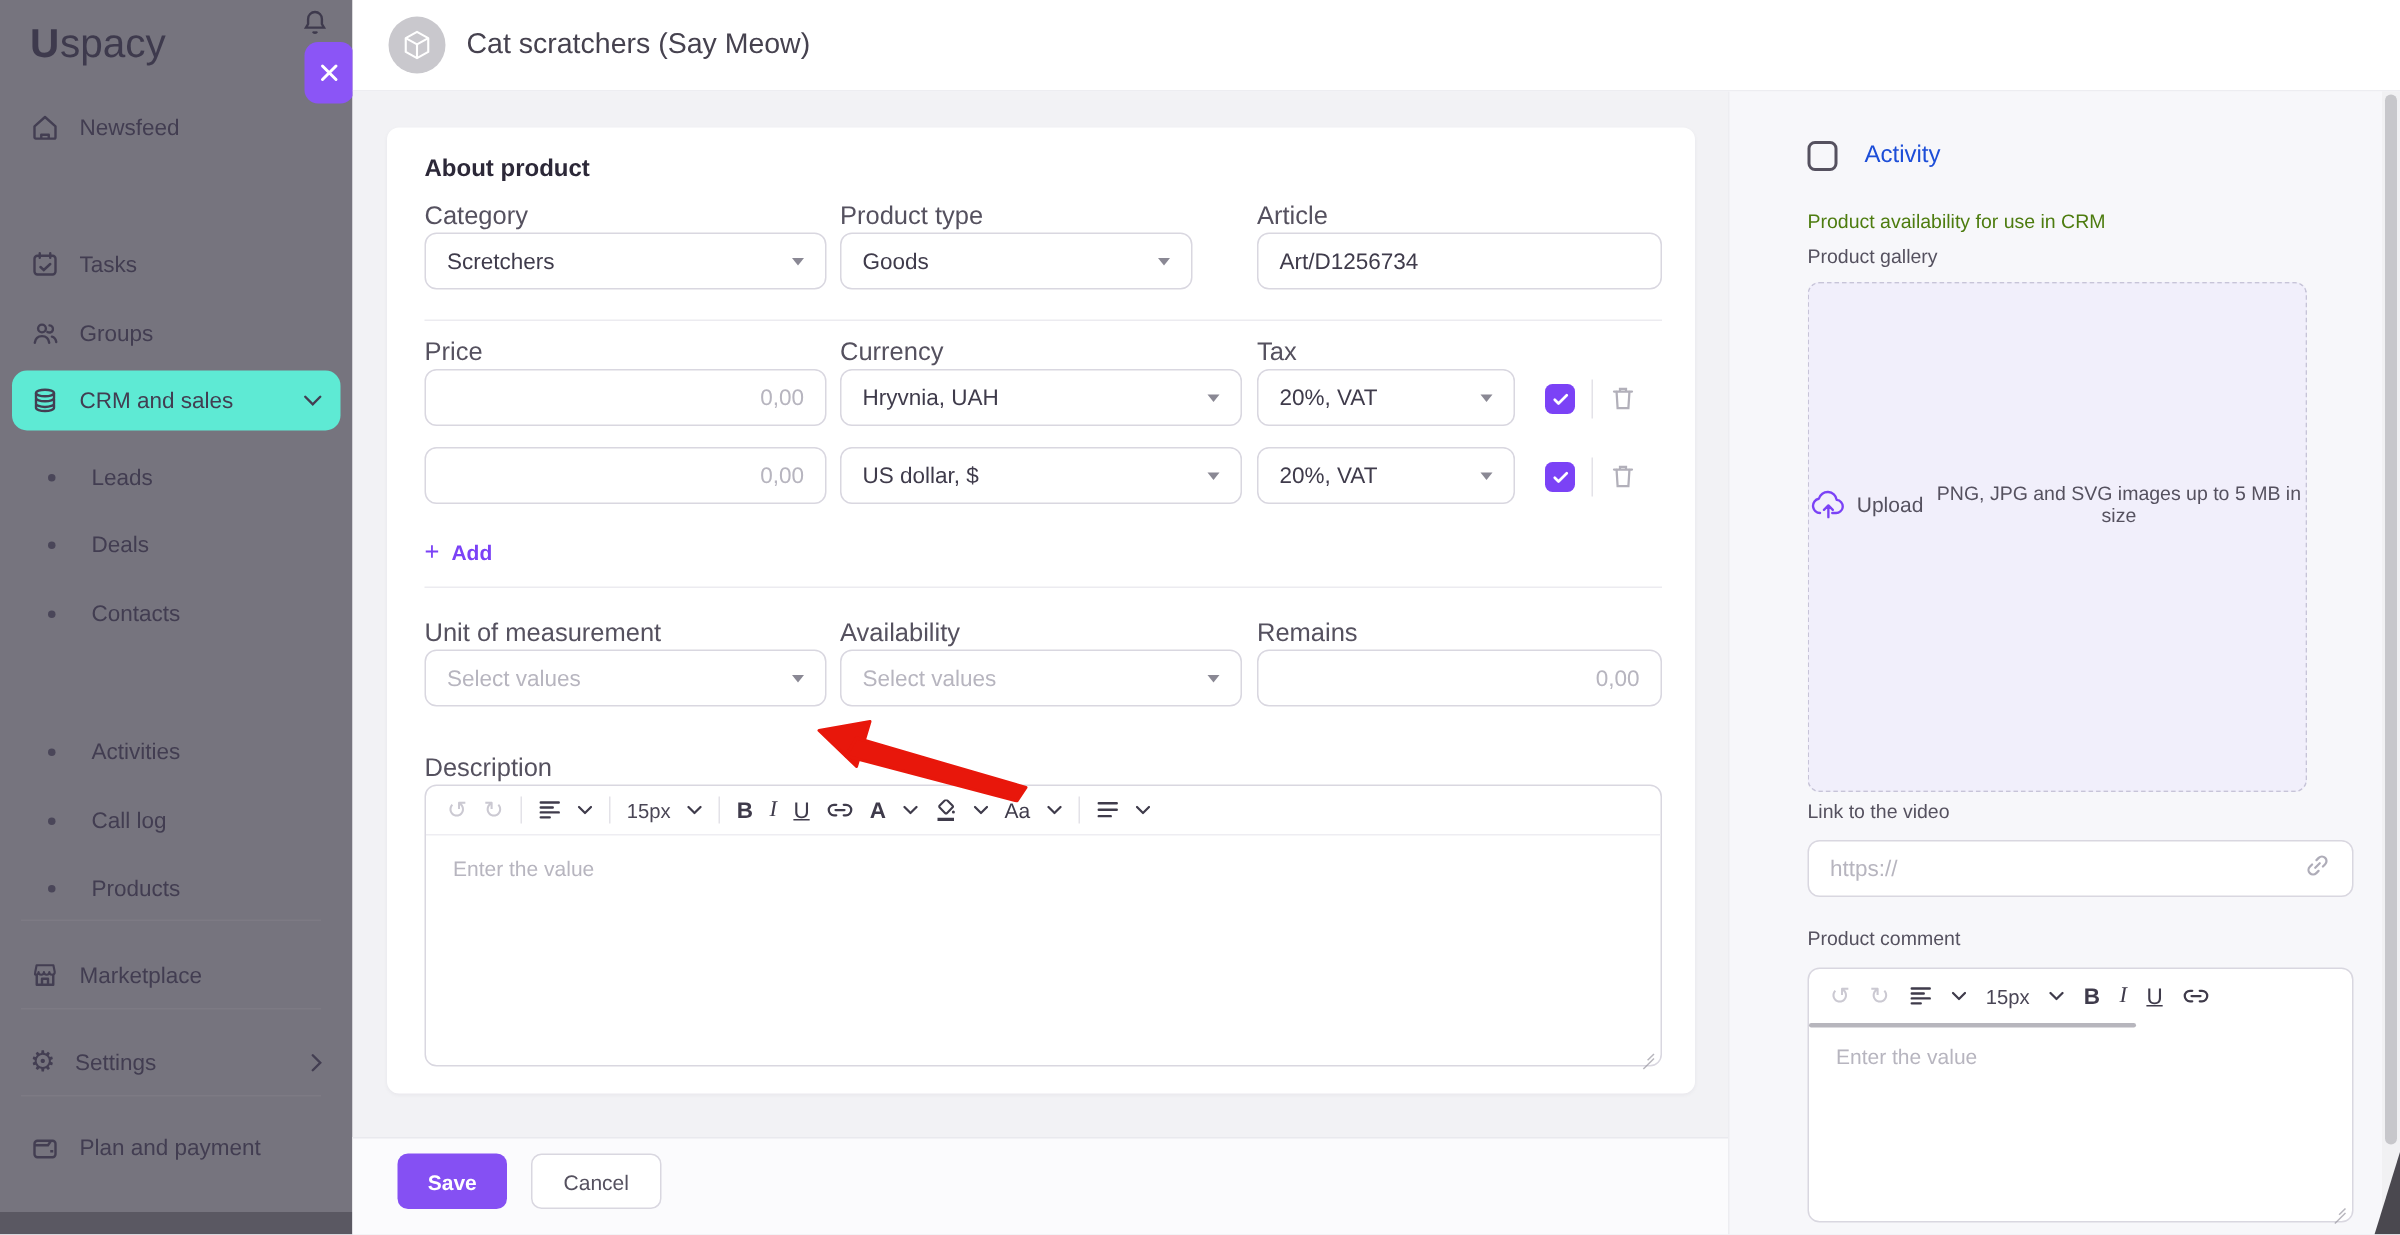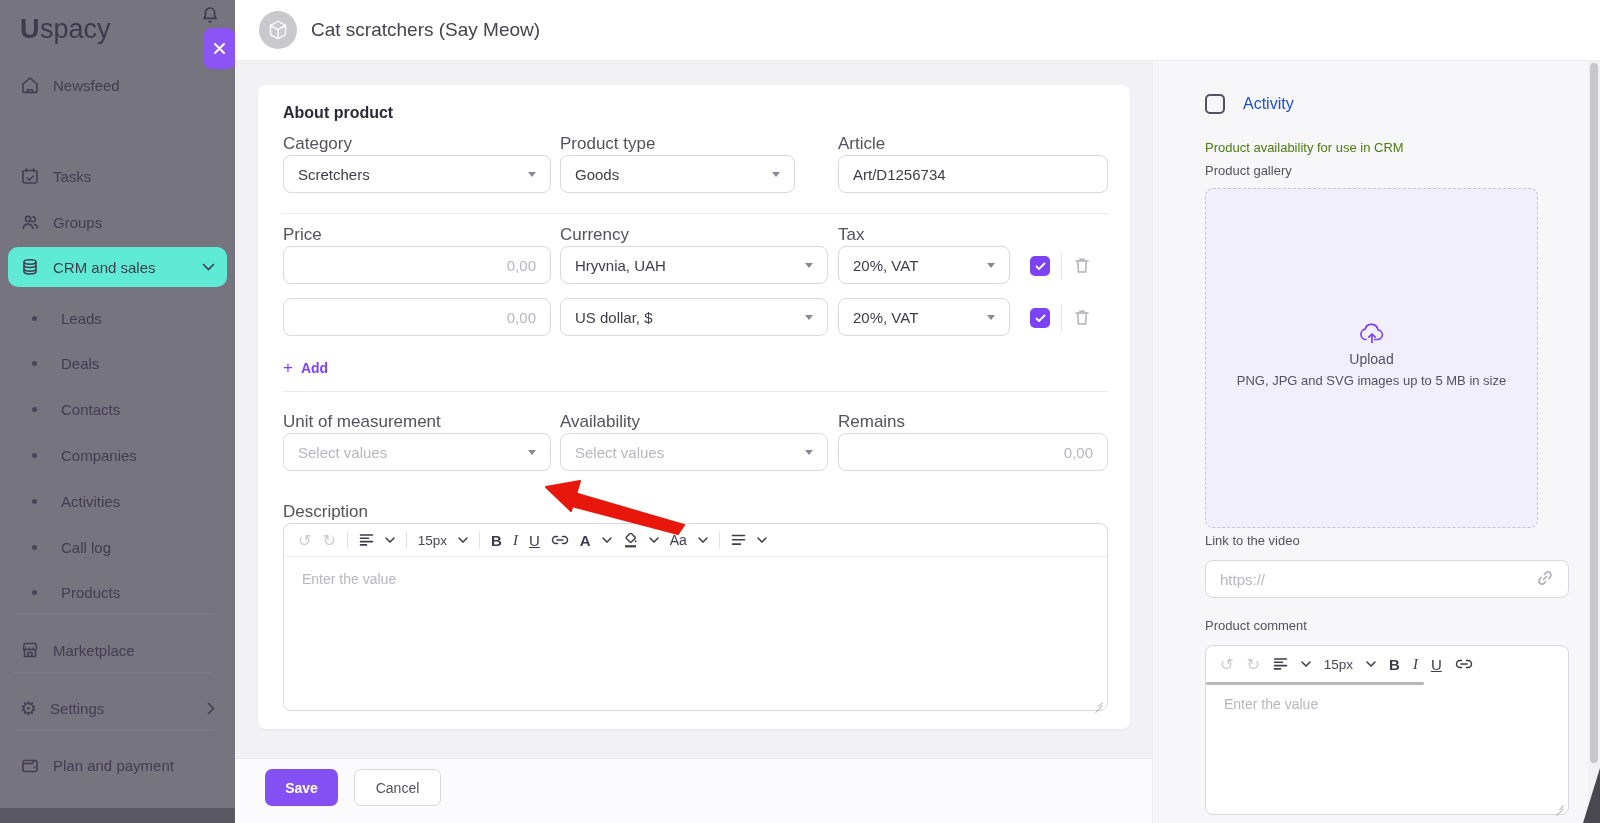--- a/index.html
+++ b/index.html
@@ -65,21 +65,21 @@
   .btn-save { position:absolute; left:30px; top:10px; width:73px; height:37px; background:#8550f3; color:#fff; border:none; border-radius:7px; font-size:14px; font-weight:600; font-family:inherit; }
   .btn-cancel { position:absolute; left:119px; top:10px; width:87px; height:37px; background:#fff; color:#55515f; border:1px solid #d9d7e0; border-radius:7px; font-size:14px; font-family:inherit; }
 
   
   .panel { position:absolute; left:1152px; top:61px; width:436px; height:762px; background:#f7f7fa; border-left:1px solid #ededf1; }
   .panel .activity-row { position:absolute; left:52px; top:33px; display:flex; align-items:center; gap:18px; }
   .panel .activity-label { font-size:16px; color:#1d4ed8; }
   .panel .hint { position:absolute; left:52px; top:63px; font-size:13px; color:#4d7c0f;margin-top:16px; }
   .panel .plabel { position:absolute; font-size:13px; color:#55515f; }
   .upload-box { position:absolute; left:52px; top:127px; width:333px; height:340px; background:#f1effb; border:1px dashed #c7c4d8; border-radius:8px; text-align:center; }
-  .upload-inner { position:absolute; left:0; right:0; top:132px; display:flex; flex-direction:column; align-items:center; gap:6px; }
+  .upload-inner { position:absolute; left:0; right:0; top:132px; display:flex; flex-direction:row; align-items:center; gap:6px; }
   .upload-title { font-size:14px; color:#55515f; }
   .upload-hint { font-size:13px; color:#55515f; }
   .video-input { position:absolute; left:52px; top:499px; width:364px; height:38px; }
   .link-ic { color:#aeacb8; }
   .comment-editor { position:absolute; left:52px; top:584px; width:364px; height:170px; }
   .tb-scroll { position:absolute; left:0; top:36px; width:218px; height:3px; background:#b7b6bd; border-radius:2px; }
 
   
   .scrollbar { position:absolute; left:1588px; top:61px; width:12px; height:762px; background:#f1f1f3; }
   .scroll-thumb { position:absolute; left:2px; top:2px; width:8px; height:700px; background:#c7c7cb; border-radius:4px; }
@@ -157,24 +157,20 @@
         <span class="dot"></span>
         <span>Leads</span>
       </div>
     <div class="sub-item" style="top:346px">
         <span class="dot"></span>
         <span>Deals</span>
       </div>
     <div class="sub-item" style="top:392px">
         <span class="dot"></span>
         <span>Contacts</span>
-      </div>
-    <div class="sub-item" style="top:438px">
-        <span class="dot"></span>
-        <span>Companies</span>
       </div>
     <div class="sub-item" style="top:484px">
         <span class="dot"></span>
         <span>Activities</span>
       </div>
     <div class="sub-item" style="top:530px">
         <span class="dot"></span>
         <span>Call log</span>
       </div>
     <div class="sub-item" style="top:575px">

